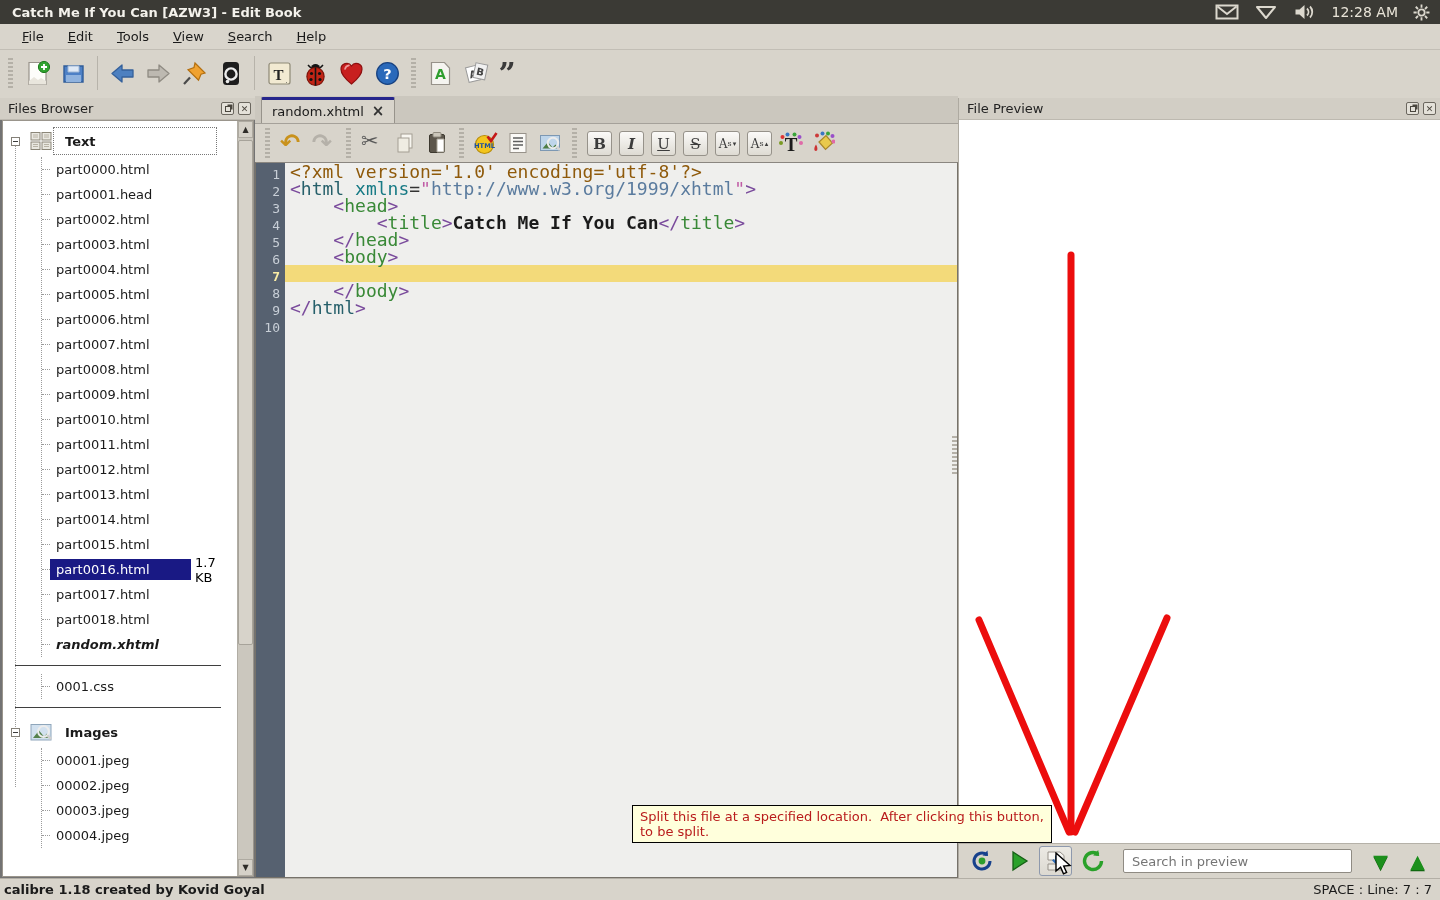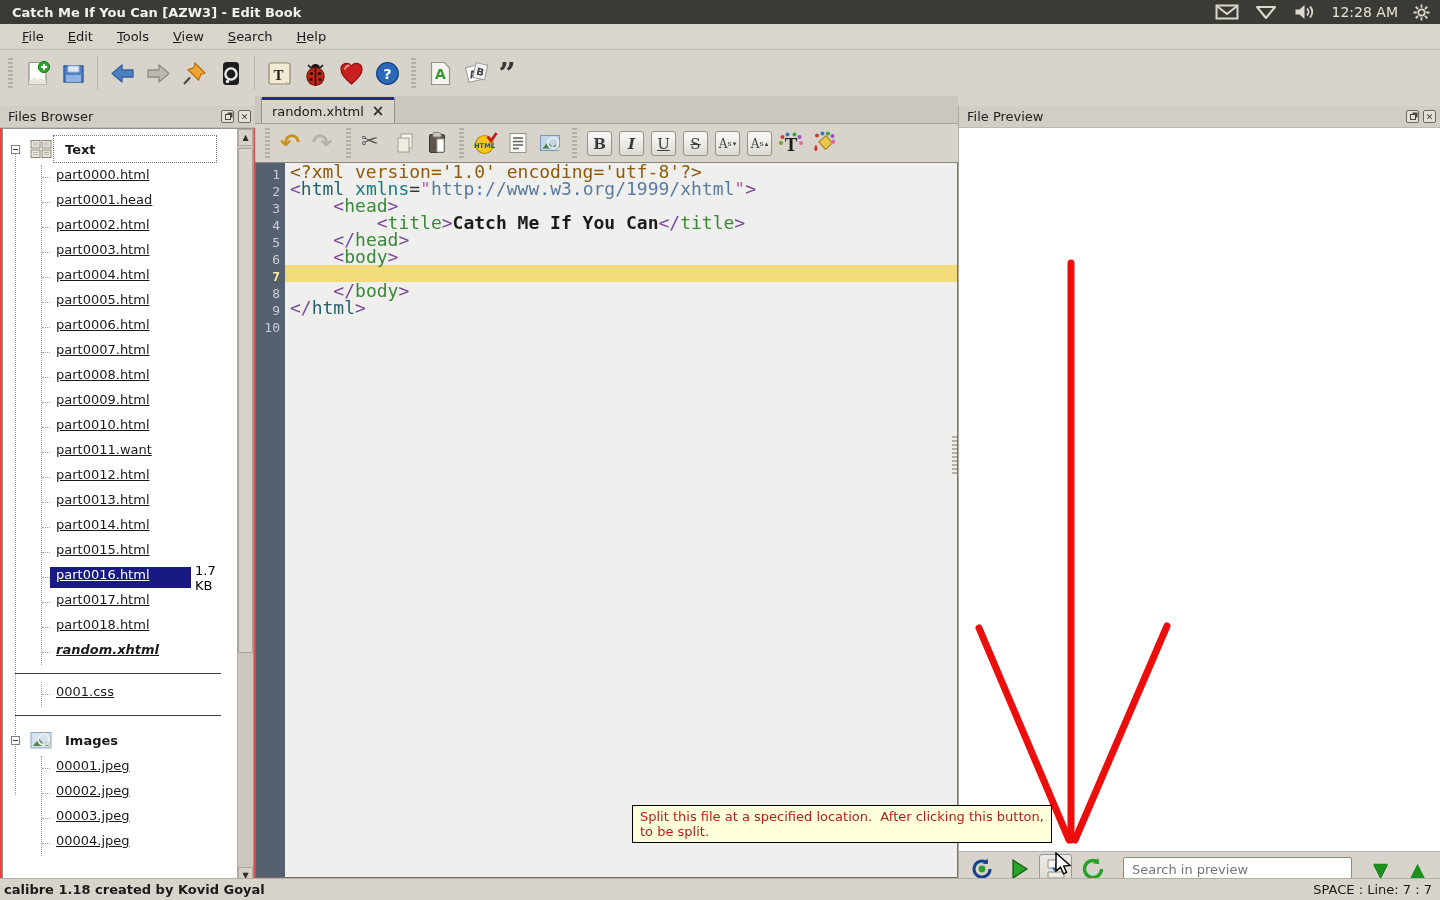--- a/index.html
+++ b/index.html
@@ -24,21 +24,21 @@
   .thandle { width:5px; height:30px; margin:0 6px; background:repeating-linear-gradient(to bottom,#b4b0a7 0 2px,transparent 2px 4px); }
   .tsep { width:1px; height:34px; background:#b7b3aa; margin:0 6px; }
   .tbtn { width:36px; height:38px; display:flex; align-items:center; justify-content:center; border-radius:3px; }
   .tbtn .icn, .tbtn .icn svg { width:27px; height:27px; display:block; }
   .editor-toolbar .tbtn { width:32px; height:32px; }
   .editor-toolbar .tbtn .icn, .editor-toolbar .tbtn .icn svg { width:24px; height:24px; }
   .glyph { font-size:24px; line-height:1; }
   .fmt-btn { width:25px; height:25px; border:1px solid #96928a; border-radius:3px; background:linear-gradient(#fbfaf8,#dedbd3); display:flex; align-items:center; justify-content:center; font-family:"DejaVu Serif","Liberation Serif",serif; font-size:15px; color:#3c3c3c; font-weight:bold; }
 
   
-  .dock { position:absolute; background:#ef4444;margin-top:8px; }
+  .dock { position:absolute; background:#737373; }
   .dock-header { height:22px; background:#d2cec5; display:flex; align-items:center; justify-content:space-between; padding:0 4px 0 8px; border-bottom:1px solid #bdb9b0; }
   .dock-header .dh-title { font-size:13px; color:#222; }
   .dock-btns { display:flex; gap:4px; }
   .dock-btn { width:13px; height:13px; border:1px solid #6b675f; border-radius:2px; display:flex; align-items:center; justify-content:center; font-size:9px; color:#4a463e; background:#e4e1d9; }
   .float-glyph { width:6px; height:6px; border:1px solid #4a463e; margin-top:1px; box-shadow:2px -2px 0 -0.5px #4a463e; }
 
   
   #left-dock { left:0; top:98px; width:255px; height:780px; }
   .tree-wrap { position:absolute; left:2px; top:22px; right:1px; bottom:1px; background:#fff; border:1px solid #9a958c; display:flex; }
   .tree { flex:1; overflow:hidden; position:relative; padding-top:4px; }
@@ -46,21 +46,21 @@
   .sec-row { display:flex; align-items:center; height:32px; position:relative; }
   .expander { width:9px; height:9px; border:1px solid #848078; background:#fff; margin-left:8px; position:relative; z-index:2; }
   .expander::after { content:""; position:absolute; left:1px; top:3px; width:5px; height:1px; background:#3c3c3c; }
   .sec-icn { margin-left:9px; width:24px; height:24px; }
   .sec-icn svg { width:24px; height:24px; display:block; }
   .sec-label { font-weight:bold; margin-left:8px; padding:2px 4px; }
   .sec-row.focused .focus-box { position:absolute; left:50px; top:2px; right:20px; bottom:2px; border:1px dotted #777; }
   .tree-items { list-style:none; margin-left:38px; border-left:1px dotted #9b9b9b; }
   .tree-row { display:flex; align-items:center; height:25px; position:relative; }
   .tree-row .stub { width:8px; height:1px; border-top:1px dotted #9b9b9b; }
-  .row-main { flex:1; display:flex; align-items:flex-start; height:21px; padding-left:6px;text-decoration:underline; }
+  .row-main { flex:1; display:flex; align-items:center; height:21px; padding-left:6px; }
   .tree-row.selected .row-main { background:#191984; color:#fff; }
   .row-size { width:46px; font-size:13px; color:#000; padding-left:4px; }
   .tree-row.emph .row-main { font-weight:bold; font-style:italic; }
   .tree-sep { height:1px; background:#3f3f3f; margin:8px 16px 8px 12px; }
   
   .vscroll { width:16px; background:#cbc7be; border-left:1px solid #b1ada4; display:flex; flex-direction:column; }
   .sb-btn { height:17px; display:flex; align-items:center; justify-content:center; font-size:8px; color:#2e2c28; background:#d5d1c8; border:1px solid #aeaaa1; }
   .sb-track { flex:1; position:relative; }
   .sb-thumb { position:absolute; left:0; right:0; background:#d7d3ca; border:1px solid #a7a39a; border-radius:2px; }
 
@@ -365,21 +365,21 @@
           </li>
           <li class="tree-row">
             <span class="stub"></span>
             <span class="row-main">
               <span>part0010.html</span>
             </span>
           </li>
           <li class="tree-row">
             <span class="stub"></span>
             <span class="row-main">
-              <span>part0011.want</span>
+              <span>part0011.html</span>
             </span>
           </li>
           <li class="tree-row">
             <span class="stub"></span>
             <span class="row-main">
               <span>part0012.html</span>
             </span>
           </li>
           <li class="tree-row">
             <span class="stub"></span>

